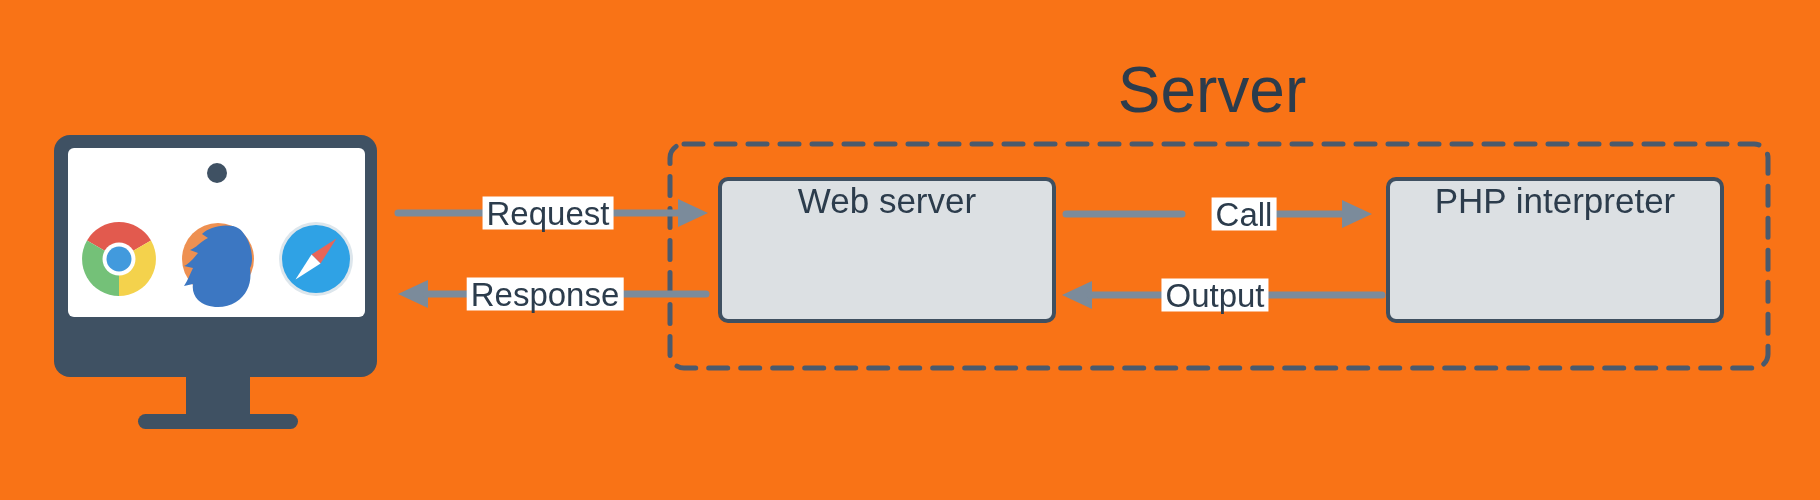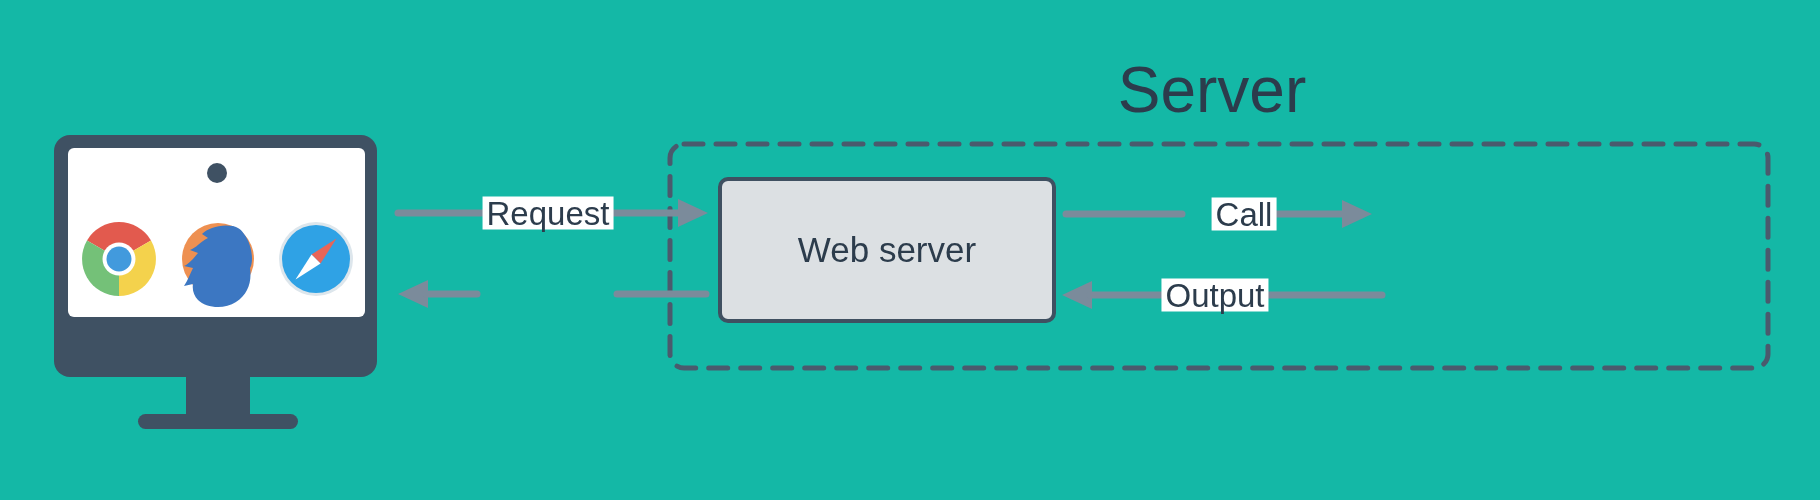--- a/index.html
+++ b/index.html
@@ -1,38 +1,38 @@
 <!DOCTYPE html>
 <html><head>
 <meta charset="utf-8">
 <style>
   html,body{margin:0;padding:0;background:#ffffff;}
   #stage{
     position:relative;
     width:1820px;height:500px;
-    background:#14b8a6;
+    background:#f97316;
     font-family:"Liberation Sans","DejaVu Sans",sans-serif;
     overflow:hidden;
   }
   #art{position:absolute;left:0;top:0;}
   .server-title{
     position:absolute;
     left:1212px;top:58px;
     transform:translateX(-50%);
     font-size:64px;line-height:1;font-weight:500;
     color:#2c3c4c;white-space:nowrap;
   }
   .node{
     position:absolute;
     width:338px;height:146px;
     box-sizing:border-box;
     background:#dce0e3;
     border:4px solid #3f5061;
     border-radius:10px;
-    display:flex;align-items:center;justify-content:center;
+    display:flex;align-items:flex-start;justify-content:center;
     font-size:35px;color:#2c3c4c;font-weight:500;
     white-space:nowrap;
   }
   #node-web-server{left:718px;top:177px;}
   #node-php-interpreter{left:1386px;top:177px;}
   .arrow-label{
     position:absolute;
     transform:translate(-50%,-50%);
     font-size:33px;line-height:1;font-weight:500;
     color:#2c3c4c;white-space:nowrap;
@@ -114,18 +114,22 @@
       <line x1="1268" y1="295" x2="1382" y2="295"></line>
     </g>
   </svg>
 
   <div class="server-title">Server</div>
 
   <div class="node" id="node-web-server">
     <span>Web server</span>
   </div>
 
+  <div class="node" id="node-php-interpreter">
+    <span>PHP interpreter</span>
+  </div>
 
   <div class="arrow-label" id="label-request">Request</div>
+  <div class="arrow-label" id="label-response">Response</div>
   <div class="arrow-label" id="label-call">Call</div>
   <div class="arrow-label" id="label-output">Output</div>
 
 </div>
 
 </body></html>

